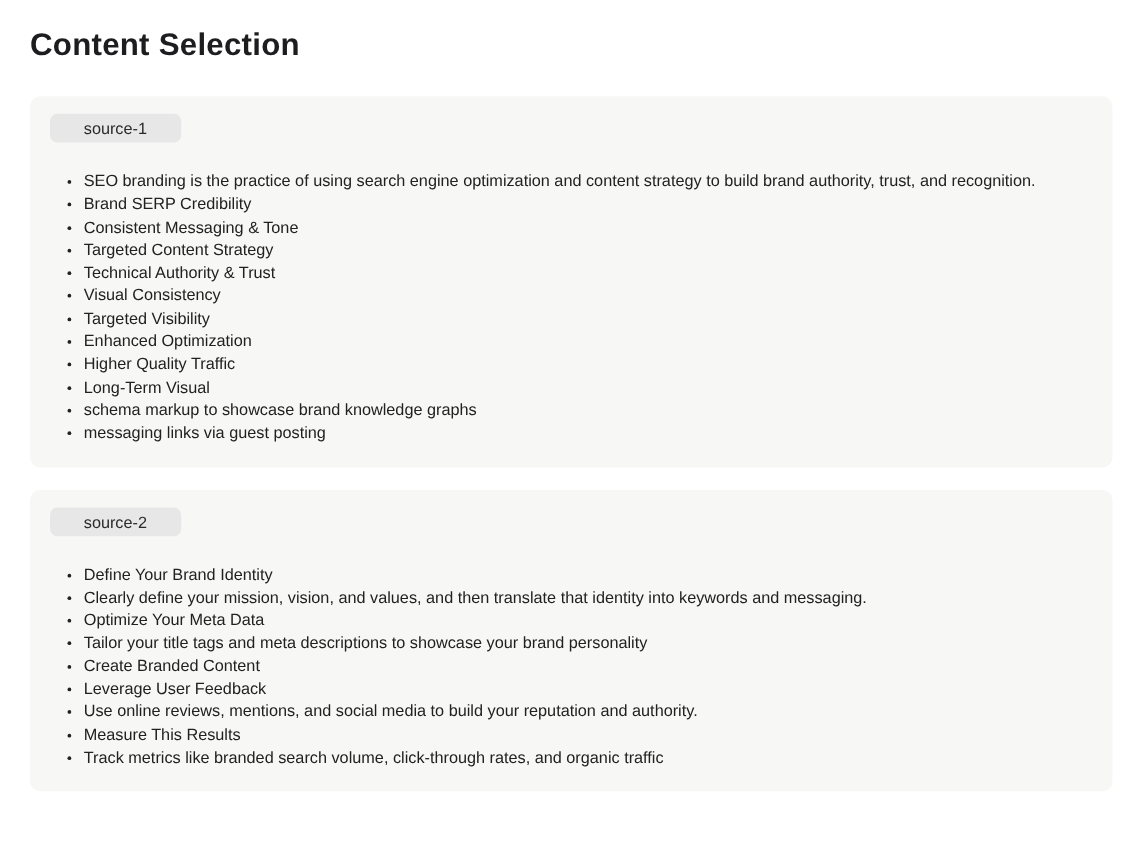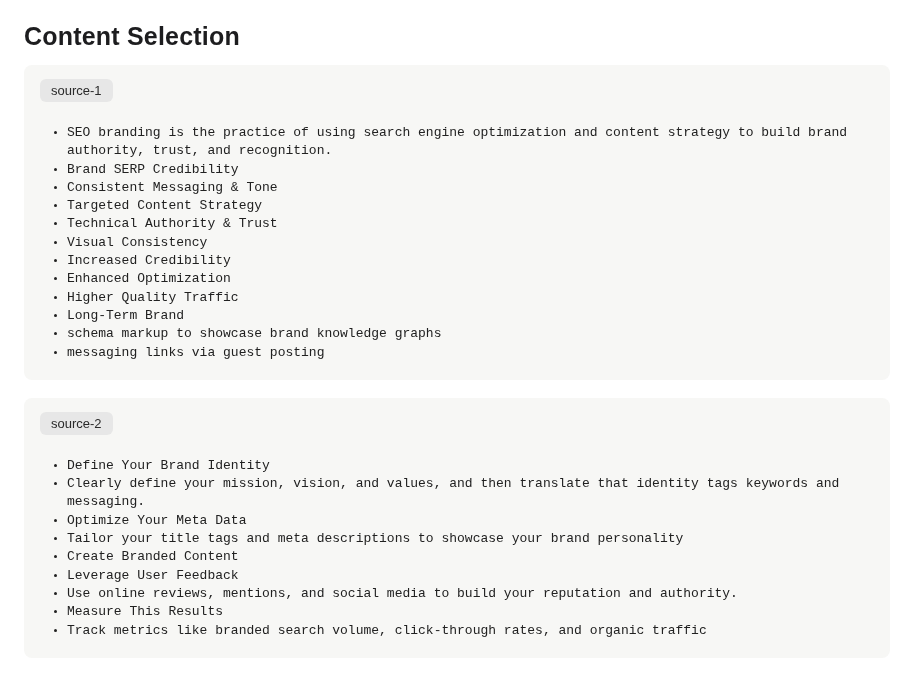--- a/index.html
+++ b/index.html
@@ -12,82 +12,81 @@
   .page {
     width: 912px;
     min-height: 677px;
     padding: 22px 22px 20px 24px;
   }
   .page-title {
     font-size: 25px;
     font-weight: 700;
     letter-spacing: 0.2px;
     color: #1d1d1f;
-    margin-bottom: 14px;
+    margin-bottom: 26px;
   }
   .page-description {
     font-size: 17px;
     line-height: 26px;
     color: #222225;
     max-width: 852px;
     margin-bottom: 18px;
   }
   .cards { display: flex; flex-direction: column; gap: 18px; }
   .card {
     background: #f7f7f5;
     border-radius: 8px;
     padding: 14px 16px 18px 16px;
   }
   .badge {
     display: inline-block;
     background: #e7e7e7;
     border-radius: 6px;
-    padding: 4px 11px;
+    padding: 4px 27px;
     font-size: 13px;
     color: #2a2a2a;
   }
   .item-list {
     margin-top: 22px;
     padding-left: 27px;
     list-style: disc;
   }
   .item-list li {
     font-size: 13px;
     line-height: 18.3px;
     color: #212121;
-    font-family: Liberation Mono, monospace;
   }
   .item-list li::marker {
     font-size: 11px;
     color: #212121;
   }
 </style>
 </head>
 <body>
 
 <div class="page">
   <h1 class="page-title">Content Selection</h1>
   <div class="cards" id="cards">
       <section class="card"><span class="badge">source-1</span><ul class="item-list">
           <li>SEO branding is the practice of using search engine optimization and content strategy to build brand authority, trust, and recognition.</li>
           <li>Brand SERP Credibility</li>
           <li>Consistent Messaging &amp; Tone</li>
           <li>Targeted Content Strategy</li>
           <li>Technical Authority &amp; Trust</li>
           <li>Visual Consistency</li>
-          <li>Increased Credibility</li>
+          <li>Targeted Visibility</li>
           <li>Enhanced Optimization</li>
           <li>Higher Quality Traffic</li>
-          <li>Long-Term Brand</li>
+          <li>Long-Term Visual</li>
           <li>schema markup to showcase brand knowledge graphs</li>
           <li>messaging links via guest posting</li>
         </ul></section>
       <section class="card"><span class="badge">source-2</span><ul class="item-list">
           <li>Define Your Brand Identity</li>
-          <li>Clearly define your mission, vision, and values, and then translate that identity tags keywords and messaging.</li>
+          <li>Clearly define your mission, vision, and values, and then translate that identity into keywords and messaging.</li>
           <li>Optimize Your Meta Data</li>
           <li>Tailor your title tags and meta descriptions to showcase your brand personality</li>
           <li>Create Branded Content</li>
           <li>Leverage User Feedback</li>
           <li>Use online reviews, mentions, and social media to build your reputation and authority.</li>
           <li>Measure This Results</li>
           <li>Track metrics like branded search volume, click-through rates, and organic traffic</li>
         </ul></section>
     </div>
 </div>

